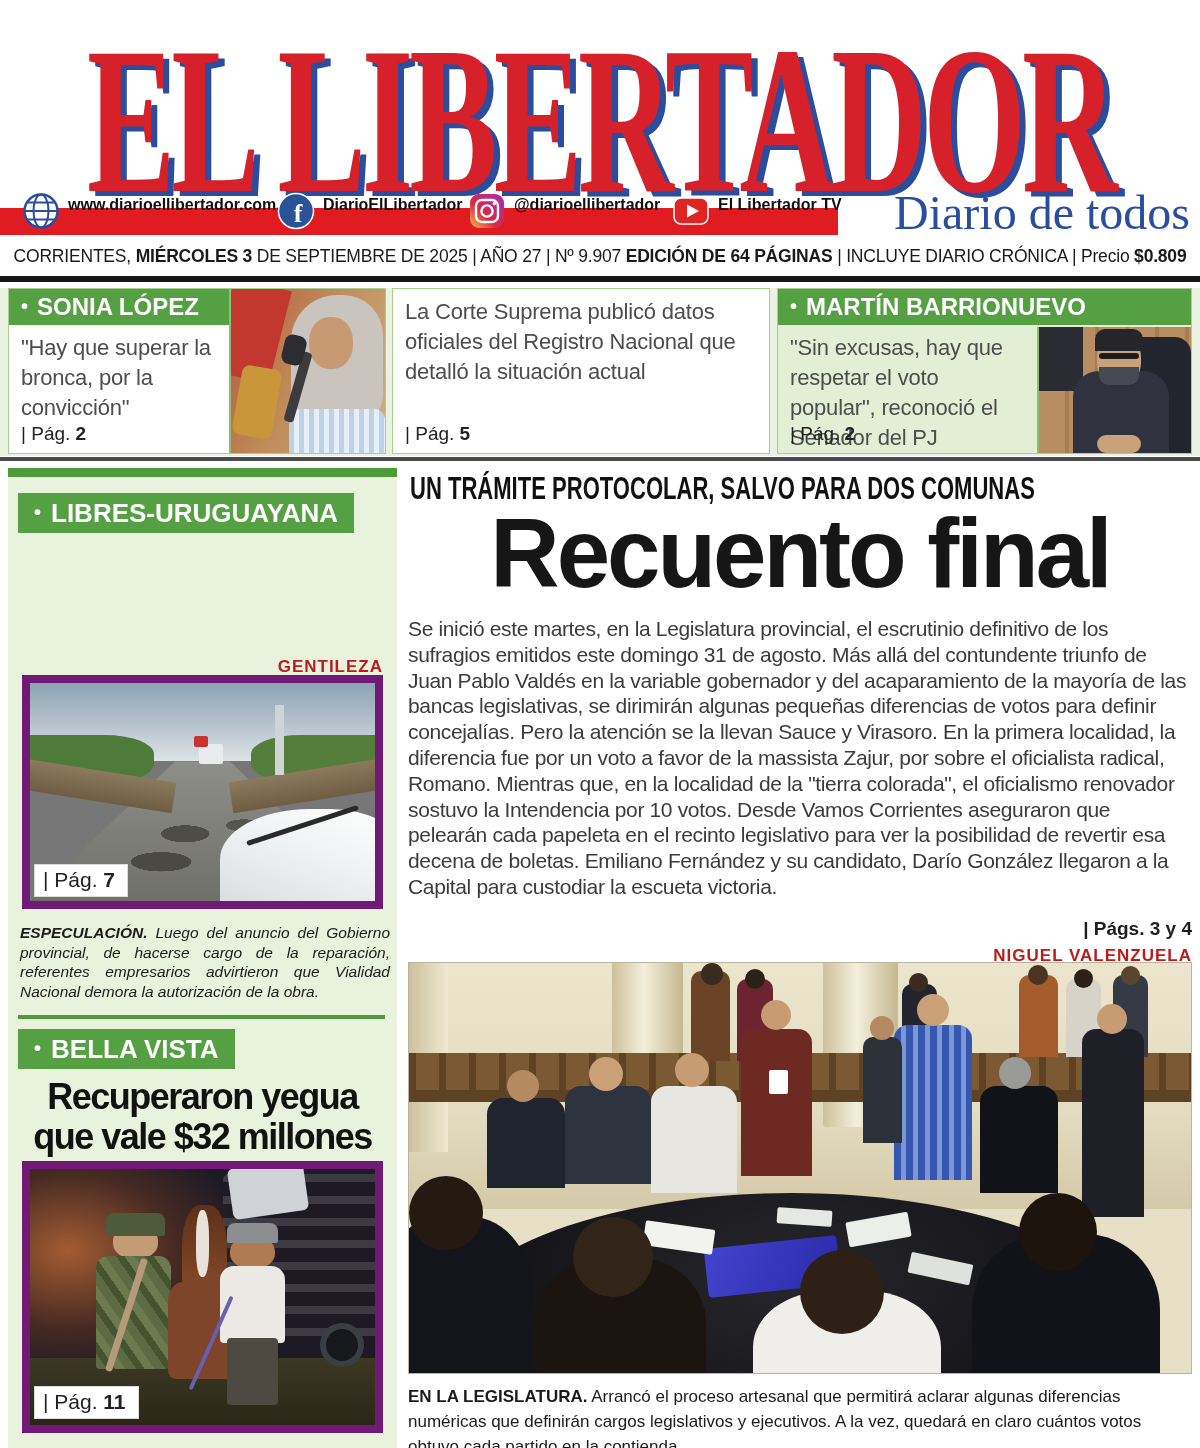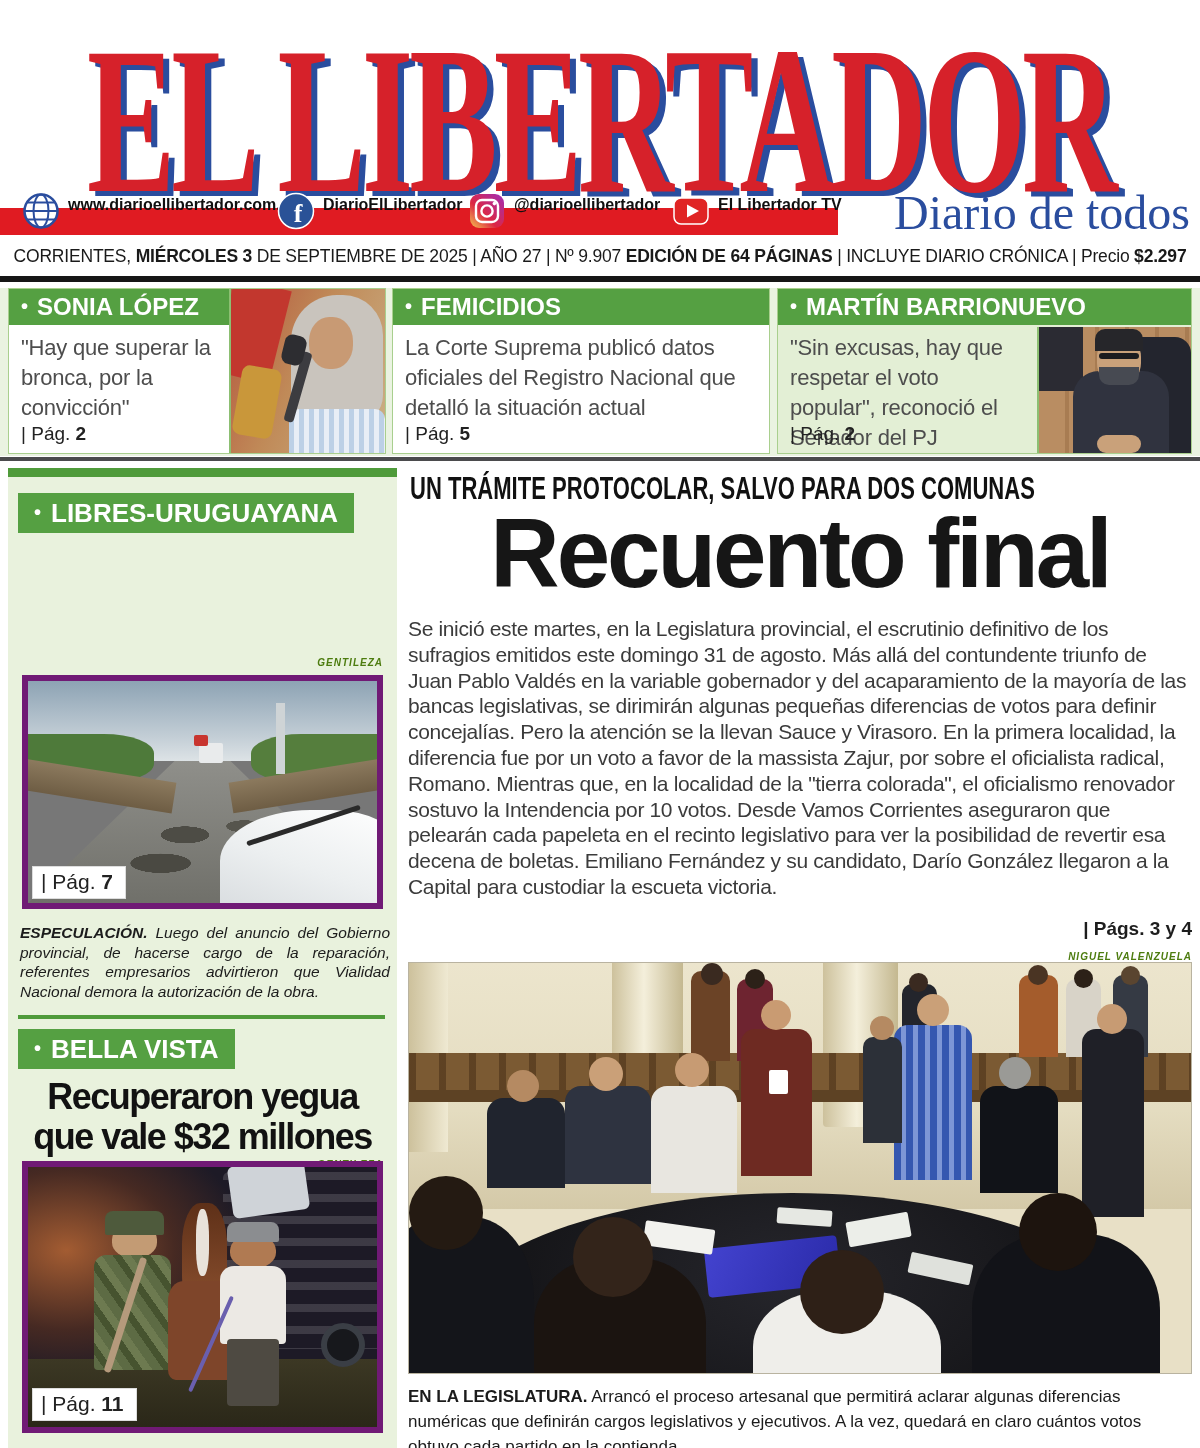--- a/index.html
+++ b/index.html
@@ -43,22 +43,22 @@
 
   .rule-gray{left:0;top:457px;width:1200px;height:4px;background:#4b4b4d;}
 
   
   .left-panel{left:8px;top:468px;width:389px;height:980px;background:#e9f2dd;border-top:9px solid #4f9b3a;box-sizing:border-box;}
   .lp-kicker{position:absolute;left:10px;display:inline-block;background:#55a042;color:#fff;font-weight:bold;
      font-size:26px;line-height:40px;height:40px;padding:0 16px;white-space:nowrap;}
   .lp-kicker .bullet{font-size:20px;margin-right:10px;position:relative;top:-3px;}
   .lp-headline{position:absolute;left:6px;width:377px;text-align:center;font-weight:bold;font-size:36px;
      line-height:40px;color:#121212;letter-spacing:-1px;}
-  .credit{position:absolute;font-size:10px;font-weight:bold;color:#4d7c0f;letter-spacing:1px;font-style:italic;}
-  .lp-photo{position:absolute;left:14px;width:361px;border:6px solid #701a75;box-sizing:border-box;overflow:hidden;background:#777;}
+  .credit{position:absolute;font-size:17px;font-weight:bold;color:#b91c1c;letter-spacing:1px;}
+  .lp-photo{position:absolute;left:14px;width:361px;border:8px solid #701a75;box-sizing:border-box;overflow:hidden;background:#777;}
   .lp-caption{position:absolute;left:12px;width:370px;font-size:15.5px;line-height:19.5px;color:#1c1c1c;text-align:justify;}
   .lp-caption b{font-weight:bold;}
   .green-rule{position:absolute;left:10px;width:367px;height:4px;background:#4f9b3a;}
 
   
   .main-kicker{left:410px;top:472px;font-size:29px;color:#111;white-space:nowrap;
      transform:scale(0.76,1.05);transform-origin:left top;letter-spacing:0px;font-weight:bold;}
   .main-headline{left:408px;top:498px;width:784px;text-align:center;font-size:96px;font-weight:bold;
      letter-spacing:-3px;color:#161616;line-height:108px;transform:scaleY(1.02);transform-origin:top center;}
   .main-body{left:408px;top:616px;width:786px;height:306px;overflow:hidden;font-size:21px;line-height:25.8px;
@@ -126,21 +126,21 @@
         <rect x="2" y="6" width="34" height="26" rx="7" fill="#e02424" stroke="#fff" stroke-width="1.5"></rect>
         <polygon points="15,12.5 27,19 15,25.5" fill="#fff"></polygon>
       </svg>
       <span class="soc-label">El Libertador TV</span>
     </div>
 
     <div class="abs tagline">Diario de todos</div>
   </div>
 
   <div class="abs dateline">
-    <span>CORRIENTES, </span><b>MIÉRCOLES 3</b><span> DE SEPTIEMBRE DE 2025 | AÑO 27 | Nº 9.907 </span><b>EDICIÓN DE 64 PÁGINAS</b><span> | INCLUYE DIARIO CRÓNICA | Precio </span><b>$2.297</b>
+    <span>CORRIENTES, </span><b>MIÉRCOLES 3</b><span> DE SEPTIEMBRE DE 2025 | AÑO 27 | Nº 9.907 </span><b>EDICIÓN DE 64 PÁGINAS</b><span> | INCLUYE DIARIO CRÓNICA | Precio </span><b>$0.809</b>
   </div>
   <div class="abs rule-black"></div>
 
   <div class="abs teaser-row">
 
     <div class="teaser" style="left:8px;width:378px;">
       <div class="tz-kicker" style="margin-right:156px;">
         <span class="bullet">•</span><span>SONIA LÓPEZ</span>
       </div>
       <div class="tz-text" style="margin-right:156px;">"Hay que superar la bronca, por la convicción"</div>
@@ -153,23 +153,20 @@
         <div class="sc" style="left:6px;top:78px;width:40px;height:70px;background:#c9973a;transform:rotate(10deg);border-radius:8px;"></div>
         <div class="sc" style="left:60px;top:6px;width:92px;height:130px;background:#c9c4bd;border-radius:46px 40px 30px 34px;"></div>
         <div class="sc" style="left:78px;top:28px;width:44px;height:52px;background:#c89a74;border-radius:46%;"></div>
         <div class="sc" style="left:58px;top:120px;width:96px;height:46px;background:repeating-linear-gradient(90deg,#bcd0e6 0 5px,#e8eef6 5px 10px);border-radius:10px 10px 0 0;"></div>
         <div class="sc" style="left:62px;top:62px;width:10px;height:72px;background:#3c3c40;transform:rotate(16deg);border-radius:4px;"></div>
         <div class="sc" style="left:52px;top:46px;width:22px;height:30px;background:#2d2d31;border-radius:8px;transform:rotate(14deg);"></div>
       </div>
     </div>
 
     <div class="teaser" style="left:392px;width:378px;">
-      <div class="tz-kicker">
-        <span class="bullet">•</span><span>FEMICIDIOS</span>
-      </div>
       <div class="tz-text">La Corte Suprema publicó datos oficiales del Registro Nacional que detalló la situación actual</div>
       <div class="tz-page">
         <span>| Pág.</span> <b>5</b>
       </div>
     </div>
 
     <div class="teaser" style="left:777px;width:415px;background:#e3efd5;">
       <div class="tz-kicker">
         <span class="bullet">•</span><span>MARTÍN BARRIONUEVO</span>
       </div>

